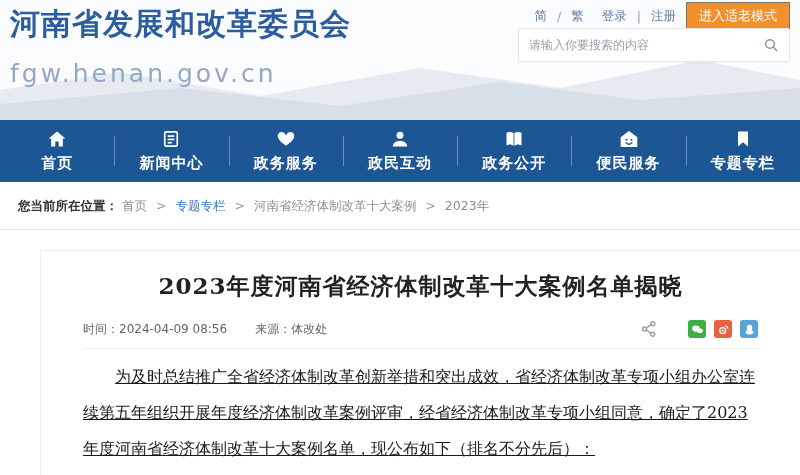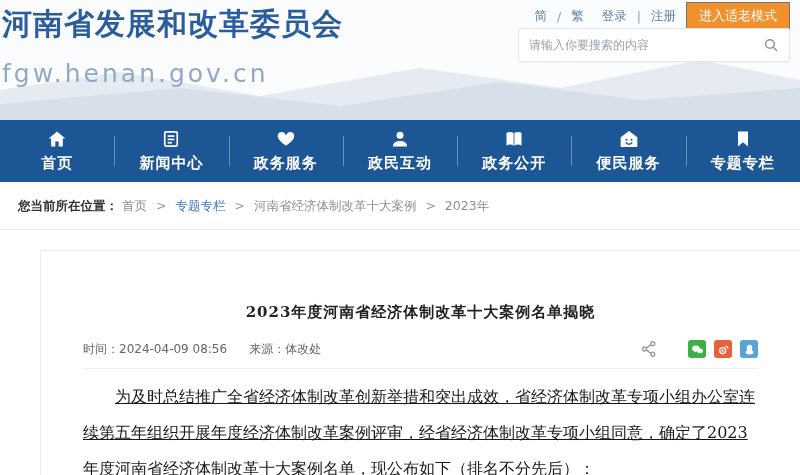--- a/index.html
+++ b/index.html
@@ -2,21 +2,21 @@
 <html><head>
 <meta charset="utf-8">
 <style>
   * { margin:0; padding:0; box-sizing:border-box; }
   html,body { width:800px; height:475px; overflow:hidden; background:#fff;
     font-family:"DejaVu Sans","Liberation Sans",sans-serif; }
 
   
   .header { position:relative; height:120px; background:#fbfcfd; overflow:hidden; }
   .mountains { position:absolute; left:0; bottom:0; width:100%; height:90px; }
-  .site-id { position:absolute; left:2px; top:4px; z-index:2; }
+  .site-id { position:absolute; left:10px; top:4px; z-index:2; }
   .site-title { font-size:30px; font-weight:bold; color:#2b5d9e; letter-spacing:1px; }
   .site-domain { margin-top:14px; font-size:25px; color:#92a8c6; letter-spacing:3px; }
 
   .utility { position:absolute; right:10px; top:2px; z-index:2; display:flex; align-items:center; gap:10px;
     font-size:12.5px; color:#5f7ca3; }
   .utility .txt-link { cursor:pointer; }
   .utility .sep { color:#8aa0bd; }
   .btn-accessibility { border:1px solid #f29b3a; color:#f08c2a; background:#fff;
     padding:3px 12px; font-size:13px; cursor:pointer; }
   .btn-elder { border:1px solid #737373; color:#fff; background:#f2902d;
@@ -44,24 +44,24 @@
     border-bottom:1px solid #e7e7e7; background:#fff; }
   .breadcrumb .prefix { font-weight:bold; color:#333; }
   .crumb { color:#8a8f96; cursor:pointer; }
   .crumb.blue { color:#3a78c3; }
   .crumb-sep { margin:0 5px; color:#999; }
 
   
   .panel { margin:20px 0 0 40px; background:#fff; border:1px solid #ececec; border-right:none;
     min-height:230px; padding:14px 42px 30px 42px; }
   .article-title { text-align:center; font-family:"DejaVu Serif","Liberation Serif",serif;
-    font-size:15px; font-weight:600; color:#222; letter-spacing:1px; padding:6px 0 14px 0;margin-top:32px; }
+    font-size:23px; font-weight:600; color:#222; letter-spacing:1px; padding:6px 0 14px 0; }
   .meta-row { display:flex; align-items:center; font-size:12px; color:#666;
     padding:4px 0 10px 0; border-bottom:1px solid #efefef; }
-  .meta-left { display:flex; gap:22px; }
+  .meta-left { display:flex; gap:28px; }
   .meta-right { margin-left:auto; display:flex; align-items:center; gap:8px; }
   .share-svg { width:18px; height:18px; cursor:pointer; }
   .share-chip { width:18px; height:18px; border-radius:3px; display:flex; align-items:center;
     justify-content:center; cursor:pointer; }
   .share-gap { width:14px; }
 
   .article-body { font-family:"DejaVu Serif","Liberation Serif",serif; color:#1a1a1a; }
   .article-para { font-size:16px; line-height:2.25; text-indent:2em; margin-top:10px;text-decoration:underline; }
   .case-list { margin-top:8px; }
   .case-item { font-size:14.5px; font-weight:bold; line-height:1.6; margin-top:13px; }

